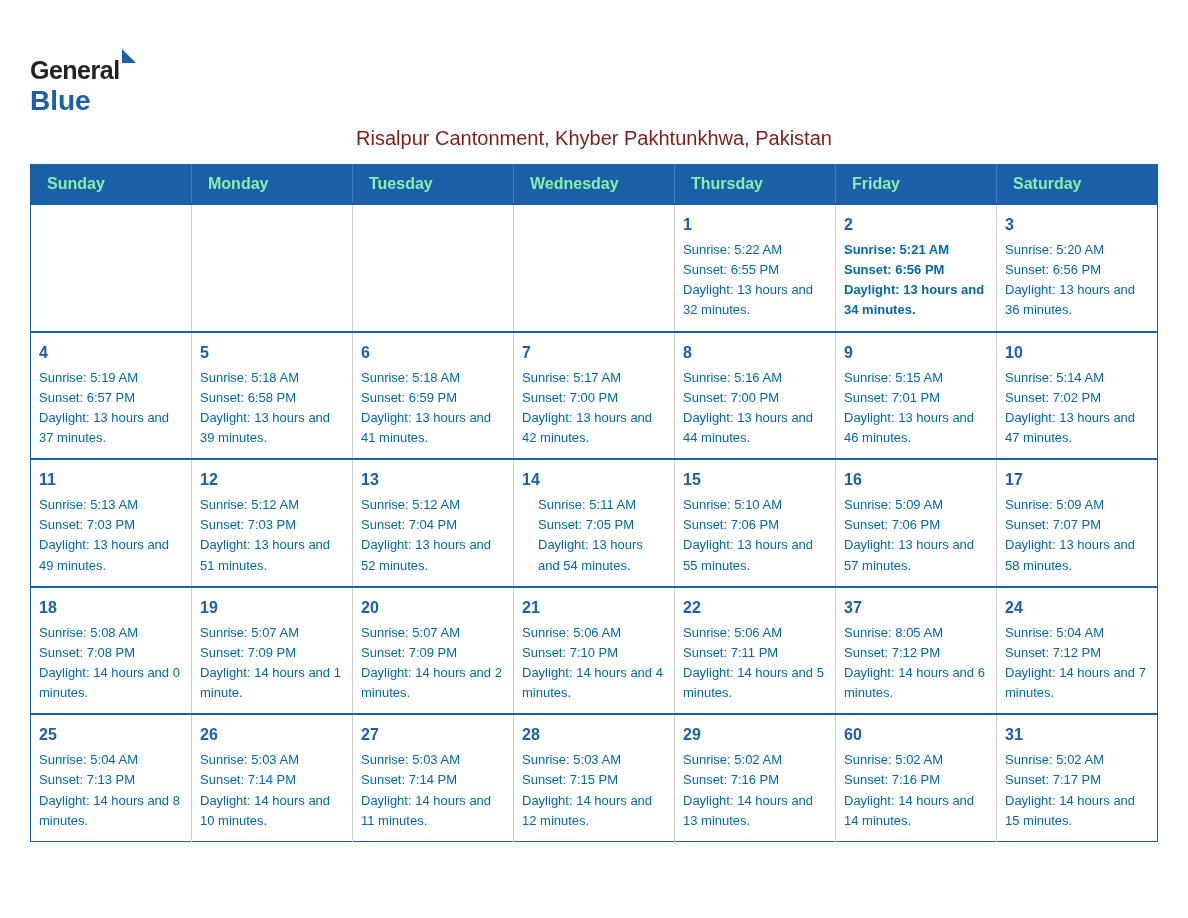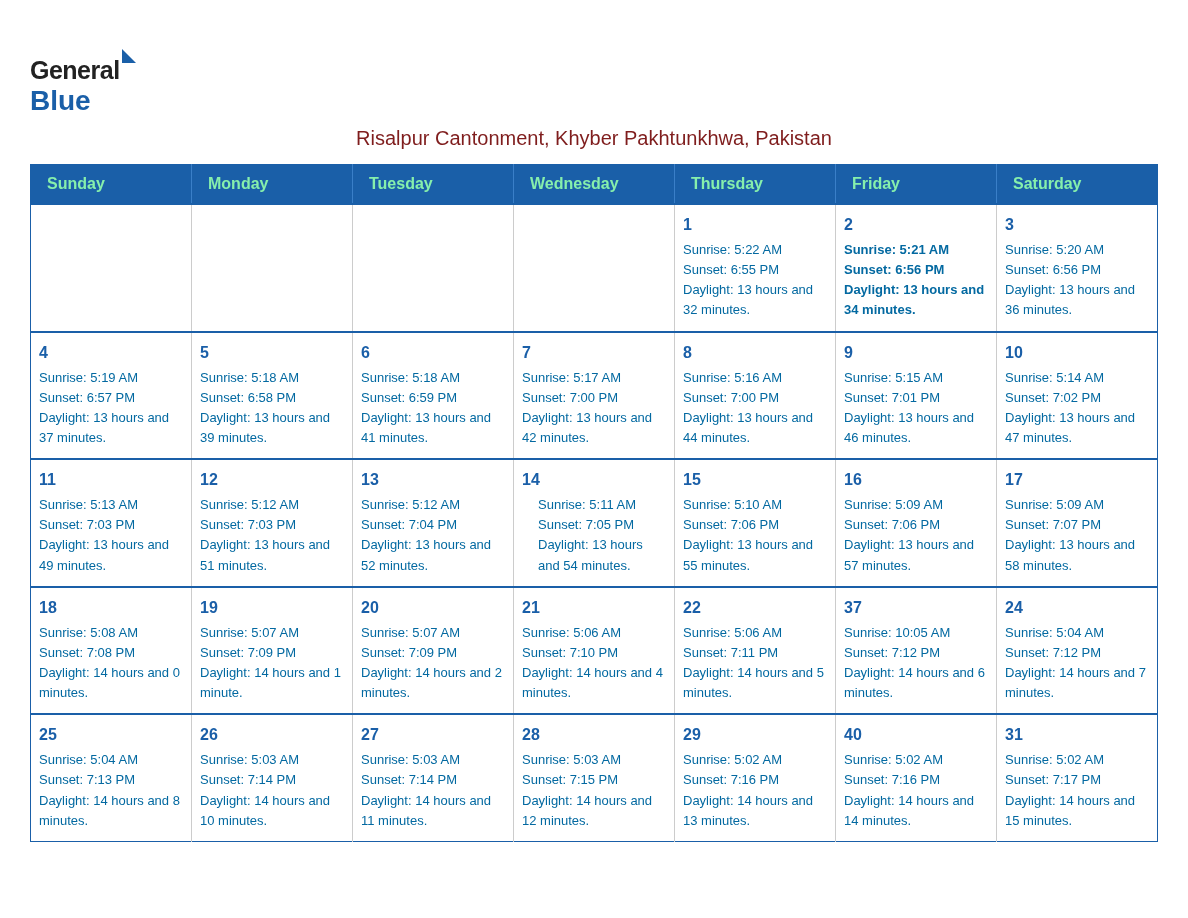--- a/index.html
+++ b/index.html
@@ -278,21 +278,21 @@
 Daylight: 14 hours and 4 minutes.</div>
         </td>
         <td>
           <span class="day-num">22</span>
           <div class="day-info" style="white-space: pre-line;">Sunrise: 5:06 AM
 Sunset: 7:11 PM
 Daylight: 14 hours and 5 minutes.</div>
         </td>
         <td>
           <span class="day-num">37</span>
-          <div class="day-info" style="white-space: pre-line;">Sunrise: 10:05 AM
+          <div class="day-info" style="white-space: pre-line;">Sunrise: 8:05 AM
 Sunset: 7:12 PM
 Daylight: 14 hours and 6 minutes.</div>
         </td>
         <td>
           <span class="day-num">24</span>
           <div class="day-info" style="white-space: pre-line;">Sunrise: 5:04 AM
 Sunset: 7:12 PM
 Daylight: 14 hours and 7 minutes.</div>
         </td>
       </tr>
@@ -321,21 +321,21 @@
 Sunset: 7:15 PM
 Daylight: 14 hours and 12 minutes.</div>
         </td>
         <td>
           <span class="day-num">29</span>
           <div class="day-info" style="white-space: pre-line;">Sunrise: 5:02 AM
 Sunset: 7:16 PM
 Daylight: 14 hours and 13 minutes.</div>
         </td>
         <td>
-          <span class="day-num">40</span>
+          <span class="day-num">60</span>
           <div class="day-info" style="white-space: pre-line;">Sunrise: 5:02 AM
 Sunset: 7:16 PM
 Daylight: 14 hours and 14 minutes.</div>
         </td>
         <td>
           <span class="day-num">31</span>
           <div class="day-info" style="white-space: pre-line;">Sunrise: 5:02 AM
 Sunset: 7:17 PM
 Daylight: 14 hours and 15 minutes.</div>
         </td>

